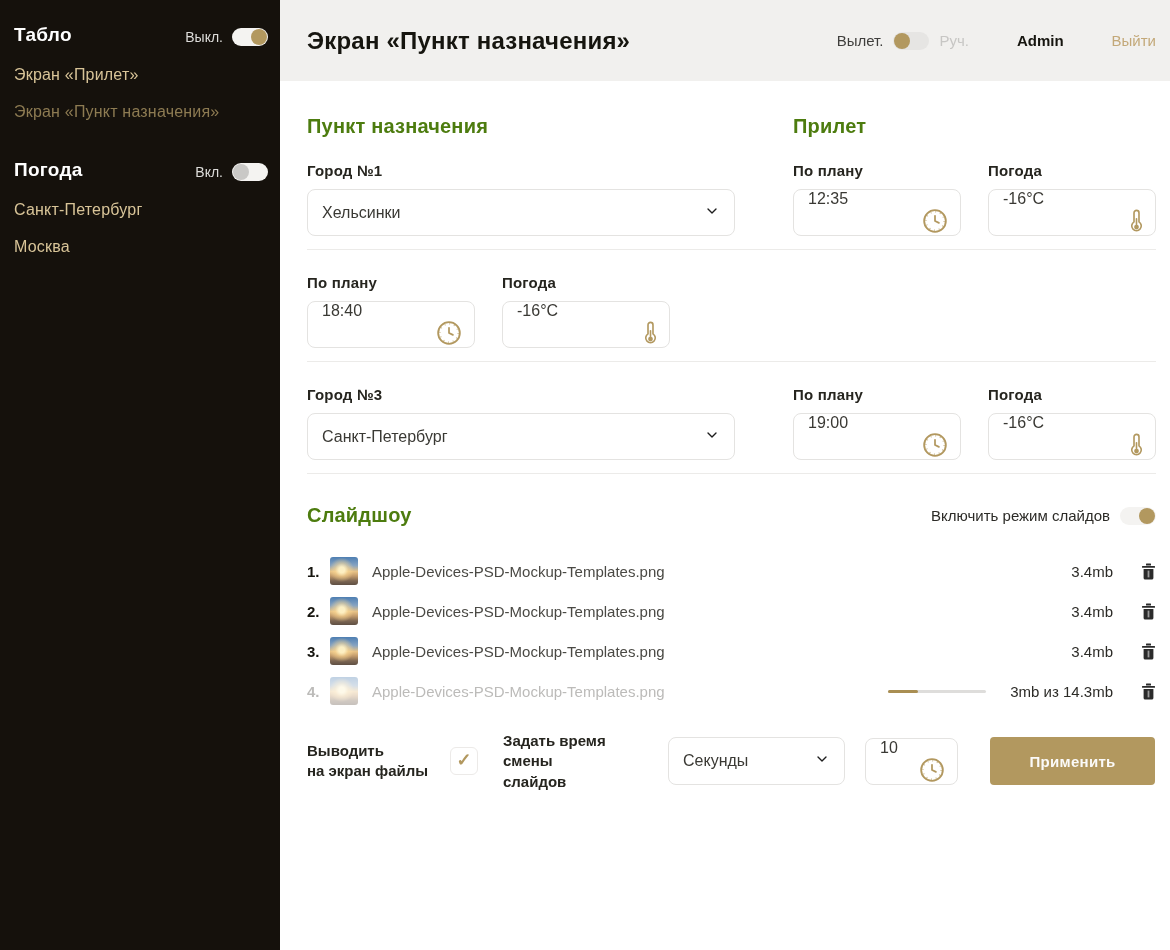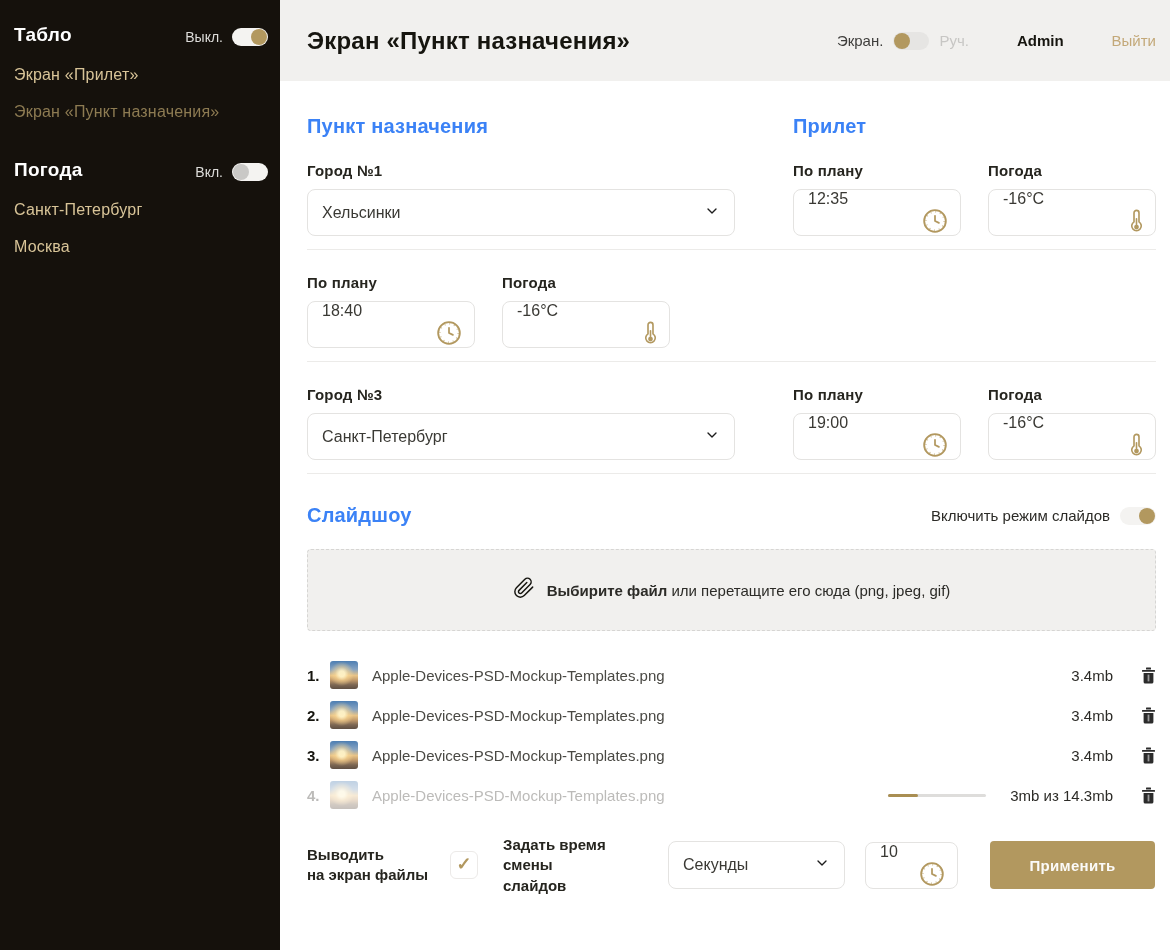--- a/index.html
+++ b/index.html
@@ -30,21 +30,21 @@
   .page-title { font-size:24px; font-weight:800; letter-spacing:.2px; color:#16150f; }
   .topbar-right { margin-left:auto; display:flex; align-items:center; }
   .mode-label { font-size:15px; color:#3f3e3c; }
   .mode-toggle { margin:0 10px; }
   .mode-label.dim { color:#c7c6c4; }
   .top-user { font-size:15px; font-weight:700; color:#16150f; margin-left:48px; }
   .top-logout { font-size:15px; color:#c3a878; margin-left:48px; cursor:pointer; }
 
   .content { padding:0 15px 0 27px; }
 
-  h2.section-title { font-size:20px; font-weight:800; color:#3b82f6; letter-spacing:.2px; }
+  h2.section-title { font-size:20px; font-weight:800; color:#4d7c0f; letter-spacing:.2px; }
   .dest-head { display:flex; margin-top:34px; }
   .dest-head .left { width:486px; }
 
   .dest-row { display:flex; padding:24px 0 13px 0; border-bottom:1px solid #ecebe9; }
   .fgroup { display:flex; flex-direction:column; }
   .fgroup .flabel { font-size:15px; font-weight:700; color:#26251f; margin-bottom:10px; letter-spacing:.2px; }
   .fg-city { width:486px; }
   .fg-plan { width:168px; margin-right:27px; }
   .fg-weather { width:168px; }
 
@@ -128,21 +128,21 @@
     <div class="side-item">Санкт-Петербург</div>
     <div class="side-item">Москва</div>
   </div>
 </aside>
 
 <div class="main">
 
   <div class="topbar">
     <div class="page-title">Экран «Пункт назначения»</div>
     <div class="topbar-right">
-      <span class="mode-label">Экран.</span>
+      <span class="mode-label">Вылет.</span>
       <div class="toggle gray knob-left mode-toggle">
           <div class="knob"></div>
         </div>
       <span class="mode-label dim">Руч.</span>
       <span class="top-user">Admin</span>
       <span class="top-logout">Выйти</span>
     </div>
   </div>
 
   <div class="content">
@@ -260,26 +260,20 @@
     <div class="slide-head">
       <h2 class="section-title">Слайдшоу</h2>
       <div class="slide-toggle-wrap">
         <span class="slide-toggle-label">Включить режим слайдов</span>
         <div class="toggle light on">
             <div class="knob"></div>
           </div>
       </div>
     </div>
 
-    <div class="uploadbox">
-      <span><svg width="22" height="22" viewBox="0 0 24 24" fill="none" stroke="#16150f" stroke-width="1.6" stroke-linecap="round" stroke-linejoin="round">
-            <path d="M21.44 11.05l-9.19 9.19a6 6 0 0 1-8.49-8.49l9.19-9.19a4 4 0 0 1 5.66 5.66l-9.2 9.19a2 2 0 0 1-2.83-2.83l8.49-8.48"></path>
-          </svg></span>
-      <span class="upload-text"><b>Выбирите файл</b> <span>или перетащите его сюда (png, jpeg, gif)</span></span>
-    </div>
 
     <div class="file-list">
 
       <div class="file-row">
         <span class="file-num">1.</span>
         <div class="thumb"></div>
         <span class="file-name">Apple-Devices-PSD-Mockup-Templates.png</span>
         <span class="file-size">3.4mb</span>
         <span class="trash-btn">
             <svg width="15" height="17" viewBox="0 0 15 17" fill="#2b2b2b">

